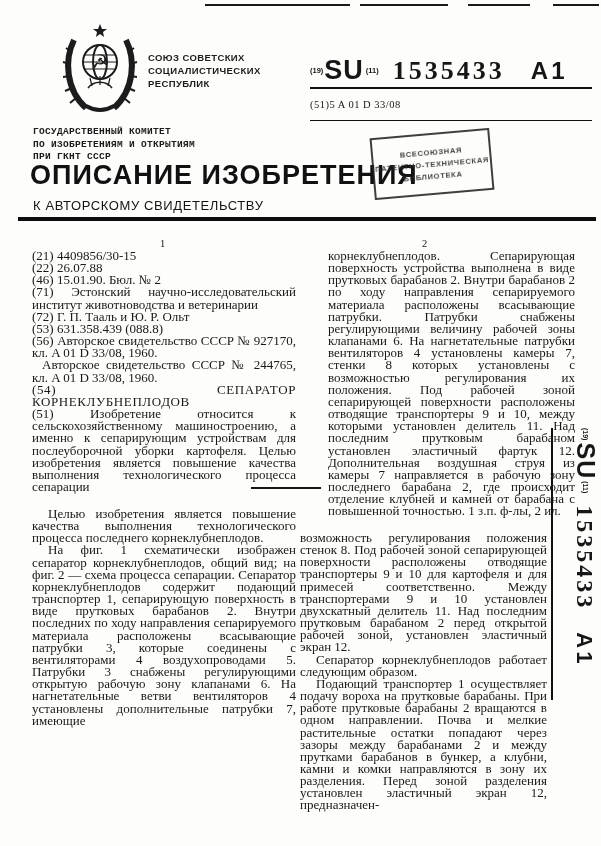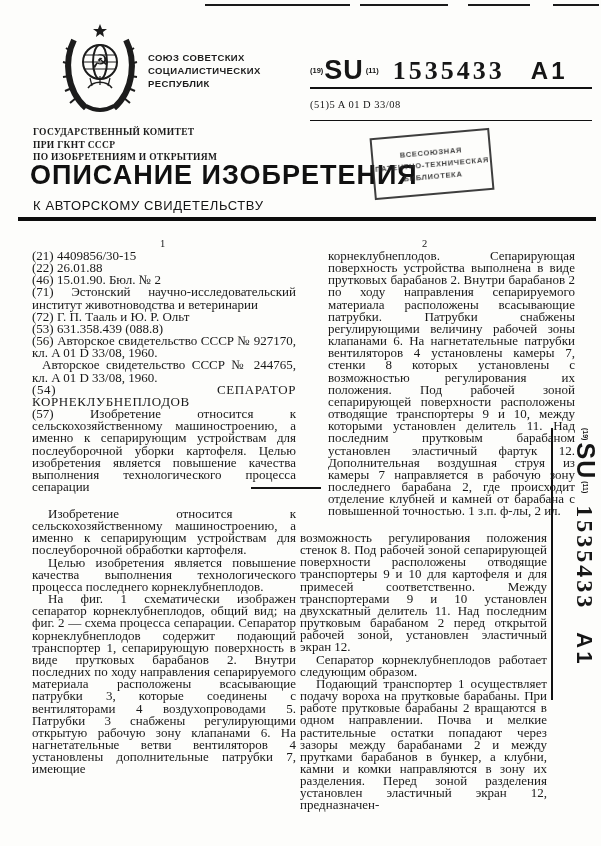--- a/index.html
+++ b/index.html
@@ -36,21 +36,21 @@
   .su-number{font-family:"Liberation Serif",serif;font-weight:bold;font-size:26px;letter-spacing:3px;line-height:1;margin-left:14px;}
   .su-kind{font-family:"Liberation Sans",sans-serif;font-weight:bold;font-size:24px;letter-spacing:3px;line-height:1;margin-left:26px;}
   .ipc-line{
     position:absolute;left:310px;top:99px;width:282px;
     font-size:10.5px;letter-spacing:.5px;
     border-bottom:1.5px solid #111;padding-bottom:10px;
   }
 
   .committee{
     position:absolute;left:33px;top:126px;
-    font-family:Liberation Serif, serif;font-weight:bold;
+    font-family:Liberation Mono, monospace;font-weight:bold;
     font-size:9.5px;line-height:12.5px;letter-spacing:.3px;color:#1c1c1c;
   }
   .doc-title{
     position:absolute;left:30px;top:160px;
     font-family:"Liberation Sans",sans-serif;font-weight:bold;
     font-size:27px;letter-spacing:1px;color:#111;white-space:nowrap;
   }
   .doc-subtitle{
     position:absolute;left:33px;top:198px;
     font-family:"Liberation Sans",sans-serif;font-weight:normal;
@@ -137,67 +137,66 @@
     <span class="su-country">SU</span>
     <span class="tiny-code">(11)</span>
     <span class="su-number">1535433</span>
     <span class="su-kind">A1</span>
   </div>
 
   <div class="ipc-line">(51)5  A 01 D 33/08</div>
 
   <div class="committee">
     <div>ГОСУДАРСТВЕННЫЙ КОМИТЕТ</div>
+    <div>ПО ИЗОБРЕТЕНИЯМ И ОТКРЫТИЯМ</div>
     <div>ПРИ ГКНТ СССР</div>
-    <div>ПО ИЗОБРЕТЕНИЯМ И ОТКРЫТИЯМ</div>
   </div>
 
   <div class="doc-title">ОПИСАНИЕ ИЗОБРЕТЕНИЯ</div>
   <div class="doc-subtitle">К АВТОРСКОМУ СВИДЕТЕЛЬСТВУ</div>
 
   <div class="stamp">
     <div>ВСЕСОЮЗНАЯ</div>
     <div>ПАТЕНТНО-ТЕХНИЧЕСКАЯ</div>
     <div>БИБЛИОТЕКА</div>
   </div>
 
   <div class="heavy-rule"></div>
 
   <div class="colnum cn1">1</div>
   <div class="colnum cn2">2</div>
 
   <div class="col top-left">
     <p>(21) 4409856/30-15</p>
-    <p>(22) 26.01.88</p>
+    <p>(22) 26.07.88</p>
     <p>(46) 15.01.90. Бюл. № 2</p>
     <p>(71) Эстонский научно-исследовательский институт животноводства и ветеринарии</p>
     <p>(72) Г. П. Тааль и Ю. Р. Ольт</p>
     <p>(53) 631.358.439 (088.8)</p>
     <p>(56) Авторское свидетельство СССР № 927170, кл. A 01 D 33/08, 1960.</p>
     <p class="ind2">Авторское свидетельство СССР № 244765, кл. A 01 D 33/08, 1960.</p>
     <p class="title54">(54) СЕПАРАТОР КОРНЕКЛУБНЕПЛОДОВ</p>
-    <p>(57) Изобретение относится к сельскохозяйственному машиностроению, а именно к сепарирующим устройствам для послеуборочной уборки картофеля. Целью изобретения является повышение качества выполнения технологического процесса сепарации</p>
+    <p>(51) Изобретение относится к сельскохозяйственному машиностроению, а именно к сепарирующим устройствам для послеуборочной уборки картофеля. Целью изобретения является повышение качества выполнения технологического процесса сепарации</p>
   </div>
 
   <div class="col top-right">
     <p>корнеклубнеплодов. Сепарирующая поверхность устройства выполнена в виде прутковых барабанов 2. Внутри барабанов 2 по ходу направления сепарируемого материала расположены всасывающие патрубки. Патрубки снабжены регулирующими величину рабочей зоны клапанами 6. На нагнетательные патрубки вентиляторов 4 установлены камеры 7, стенки 8 которых установлены с возможностью регулирования их положения. Под рабочей зоной сепарирующей поверхности расположены отводящие транспортеры 9 и 10, между которыми установлен делитель 11. Над последним прутковым барабаном установлен эластичный фартук 12. Дополнительная воздушная струя из камеры 7 направляется в рабочую зону последнего барабана 2, где происходит отделение клубней и камней от барабана с повышенной точностью. 1 з.п. ф-лы, 2 ил.</p>
   </div>
 
   <div class="mid-sep"></div>
 
   <div class="margin-label">
     <span class="ml-code">(19)</span>
     <span class="ml-country">SU</span>
     <span class="ml-code">(11)</span>
     <span class="ml-number">1535433</span>
     <span class="ml-kind">A1</span>
   </div>
 
   <div class="col bot-left">
-    <p class="ind">Изобретение относится к сельскохозяйственному машиностроению, а именно к сепарирующим устройствам для послеуборочной обработки картофеля.</p>
     <p class="ind">Целью изобретения является повышение качества выполнения технологического процесса последнего корнеклубнеплодов.</p>
     <p class="ind">На фиг. 1 схематически изображен сепаратор корнеклубнеплодов, общий вид; на фиг. 2 — схема процесса сепарации. Сепаратор корнеклубнеплодов содержит подающий транспортер 1, сепарирующую поверхность в виде прутковых барабанов 2. Внутри последних по ходу направления сепарируемого материала расположены всасывающие патрубки 3, которые соединены с вентиляторами 4 воздухопроводами 5. Патрубки 3 снабжены регулирующими открытую рабочую зону клапанами 6. На нагнетательные ветви вентиляторов 4 установлены дополнительные патрубки 7, имеющие</p>
   </div>
 
   <div class="col bot-right">
     <p>возможность регулирования положения стенок 8. Под рабочей зоной сепарирующей поверхности расположены отводящие транспортеры 9 и 10 для картофеля и для примесей соответственно. Между транспортерами 9 и 10 установлен двухскатный делитель 11. Над последним прутковым барабаном 2 перед открытой рабочей зоной, установлен эластичный экран 12.</p>
     <p class="ind">Сепаратор корнеклубнеплодов работает следующим образом.</p>
     <p class="ind">Подающий транспортер 1 осуществляет подачу вороха на прутковые барабаны. При работе прутковые барабаны 2 вращаются в одном направлении. Почва и мелкие растительные остатки попадают через зазоры между барабанами 2 и между прутками барабанов в бункер, а клубни, камни и комки направляются в зону их разделения. Перед зоной разделения установлен эластичный экран 12, предназначен-</p>
   </div>
 

